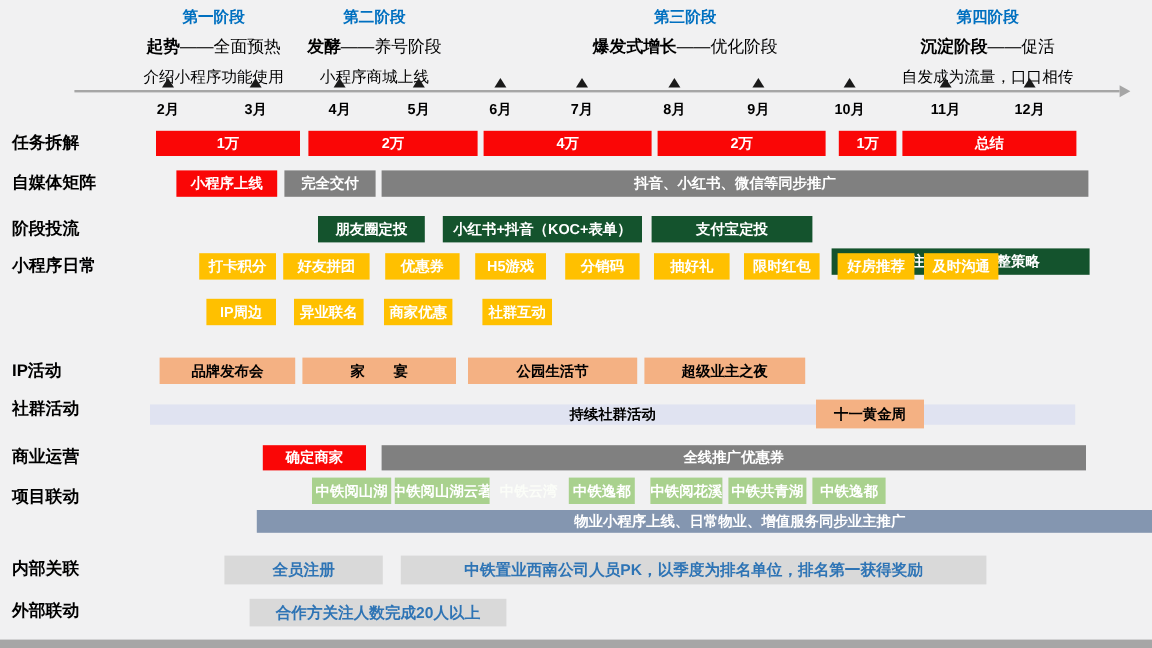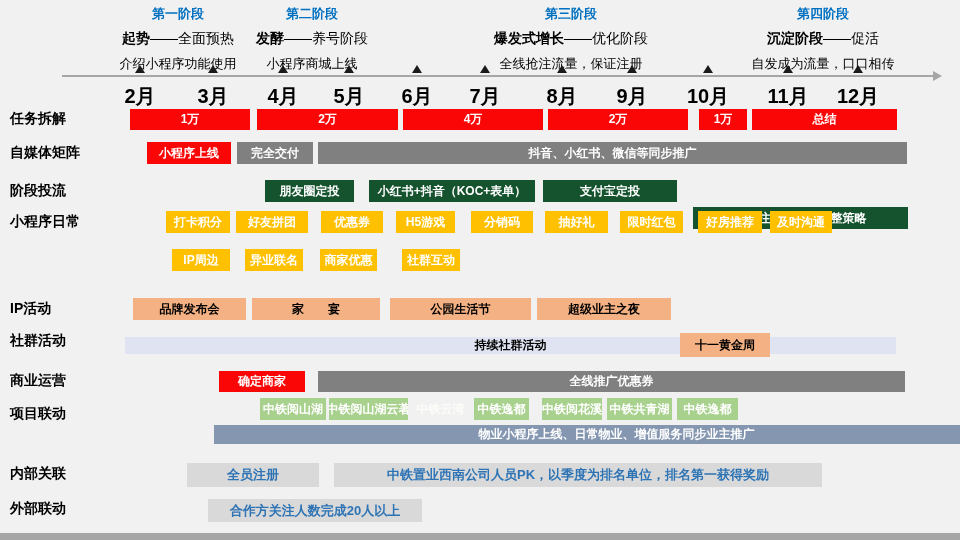--- a/index.html
+++ b/index.html
@@ -9,21 +9,21 @@
   .phase{position:absolute;transform:translateX(-50%);text-align:center;white-space:nowrap;}
   .phase-title{color:#0070C0;font-weight:bold;font-size:13px;}
   .phase-line1{font-size:14px;color:#000;margin-top:7px;}
   .phase-line1 b{font-weight:bold;}
   .phase-line2{font-size:13px;color:#000;margin-top:7px;}
   .axis-line{position:absolute;height:2px;background:#A6A6A6;}
   .axis-arrow{position:absolute;width:0;height:0;border-top:5px solid transparent;
               border-bottom:5px solid transparent;border-left:9px solid #A6A6A6;}
   .tick{position:absolute;width:0;height:0;border-left:5px solid transparent;
         border-right:5px solid transparent;border-bottom:8px solid #1a1a1a;transform:translateX(-50%);}
-  .month{position:absolute;transform:translateX(-50%);font-size:20px;font-weight:bold;color:#000;}
+  .month{position:absolute;transform:translateX(-50%);font-size:12px;font-weight:bold;color:#000;}
   .row-label{position:absolute;left:10px;transform:translateY(-50%);font-size:14px;
              font-weight:bold;color:#000;white-space:nowrap;}
   .bar{position:absolute;display:flex;align-items:center;justify-content:center;
        font-size:12px;font-weight:bold;white-space:nowrap;box-sizing:border-box;overflow:hidden;}
   .bar.red{background:#FA0606;color:#fff;}
   .bar.gray{background:#808080;color:#fff;}
   .bar.green{background:#14532d;color:#fff;}
   .bar.amber{background:#FFC000;color:#fff;}
   .bar.peach{background:#F4B183;color:#000;}
   .bar.lavender{background:#E0E3F1;color:#000;}
@@ -44,21 +44,20 @@
         <div class="phase-line2">介绍小程序功能使用</div>
       </div>
       <div class="phase" style="left: 312px; top: 5px;">
         <div class="phase-title">第二阶段</div>
         <div class="phase-line1"><b>发酵</b>——养号阶段</div>
         <div class="phase-line2">小程序商城上线</div>
       </div>
       <div class="phase" style="left: 571px; top: 5px;">
         <div class="phase-title">第三阶段</div>
         <div class="phase-line1"><b>爆发式增长</b>——优化阶段</div>
-        <div class="phase-line2">全线抢注流量，保证注册</div>
       </div>
       <div class="phase" style="left: 823px; top: 5px;">
         <div class="phase-title">第四阶段</div>
         <div class="phase-line1"><b>沉淀阶段</b>——促活</div>
         <div class="phase-line2">自发成为流量，口口相传</div>
       </div>
     </div>
   <div id="axis">
       <div class="axis-line" style="left: 62px; top: 75px; width: 871px;"></div>
       <div class="axis-arrow" style="left: 933px; top: 71px;"></div>

